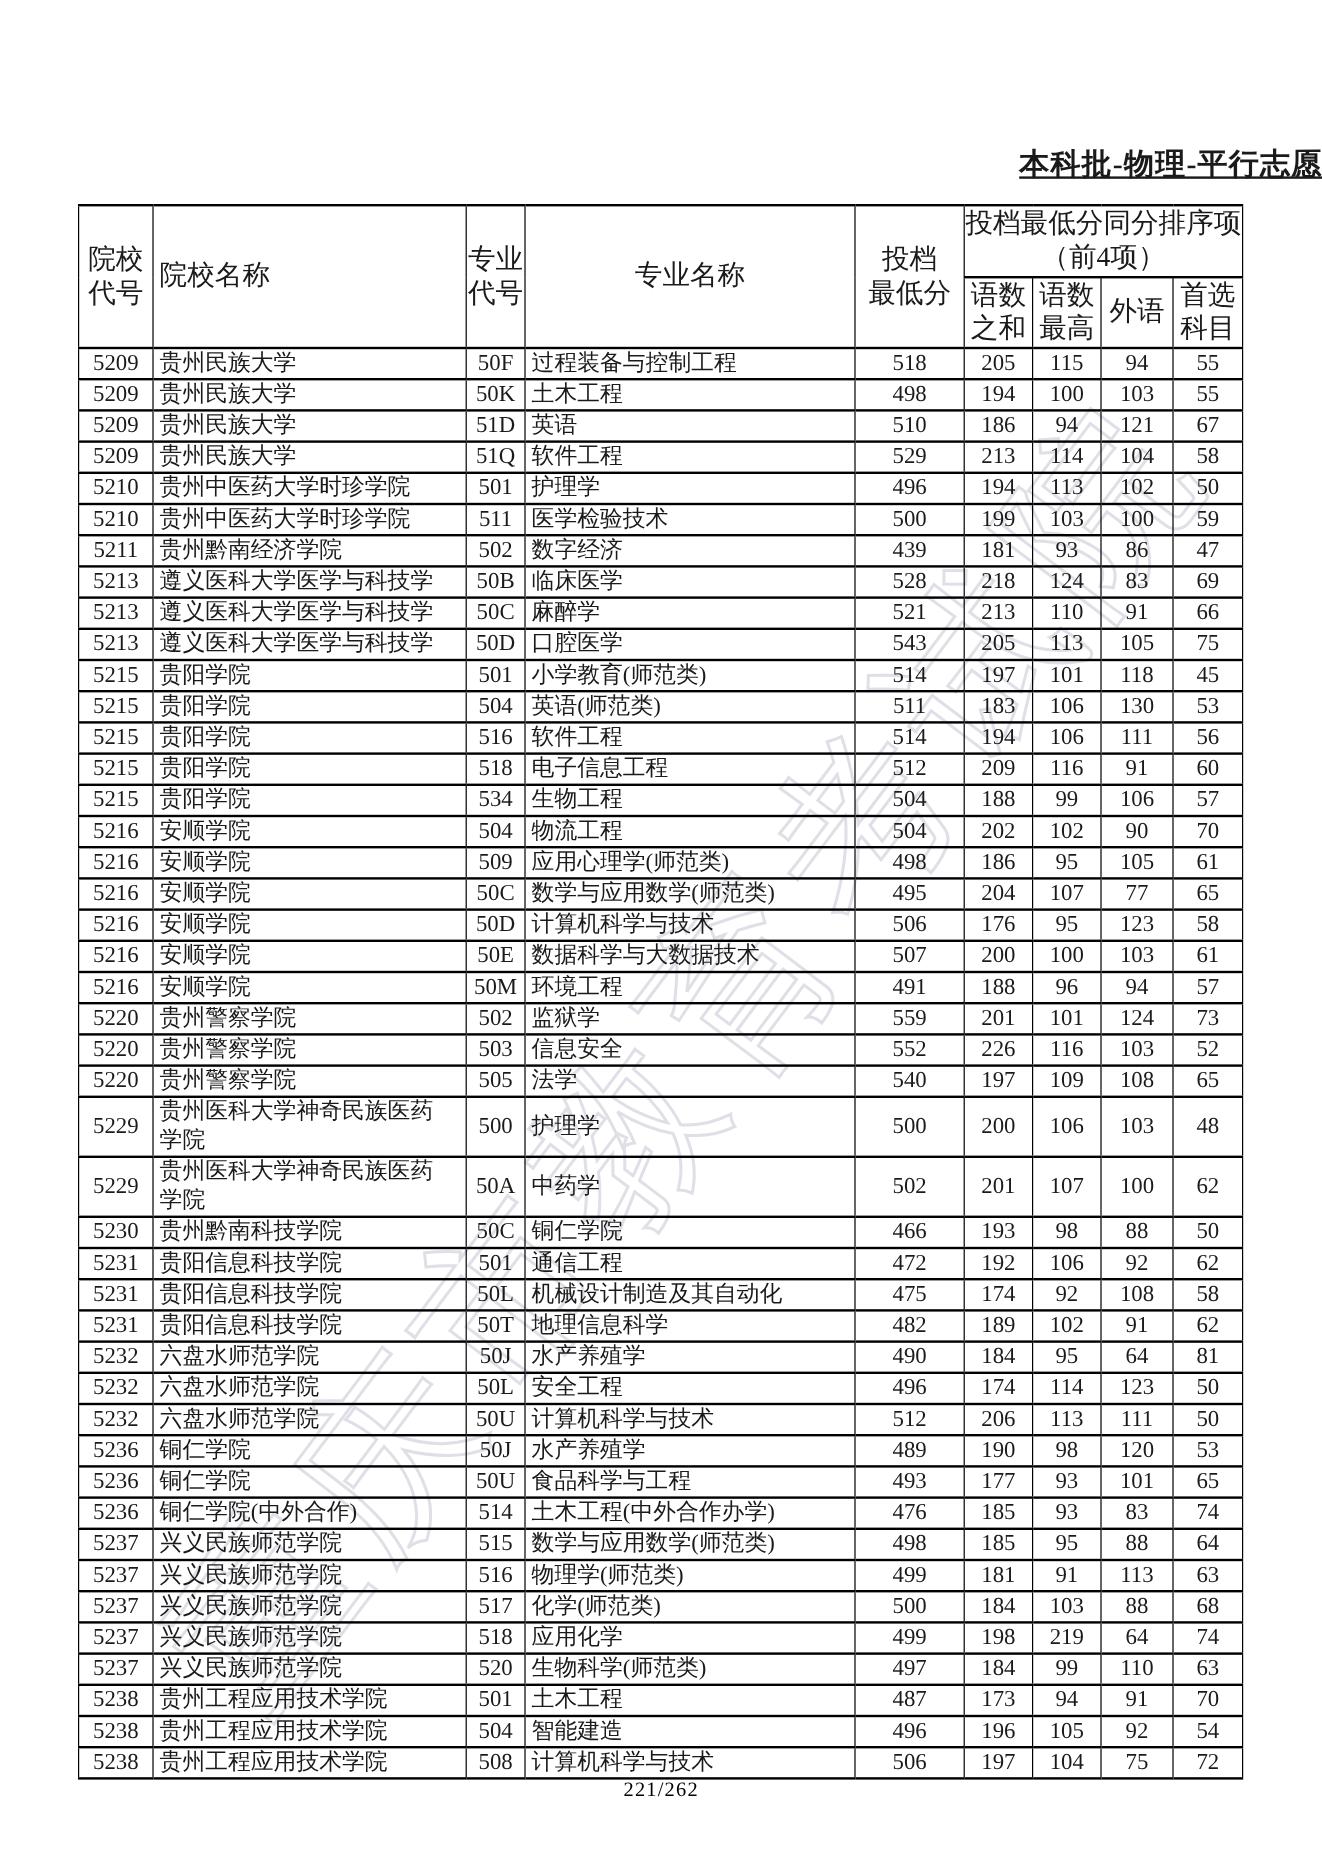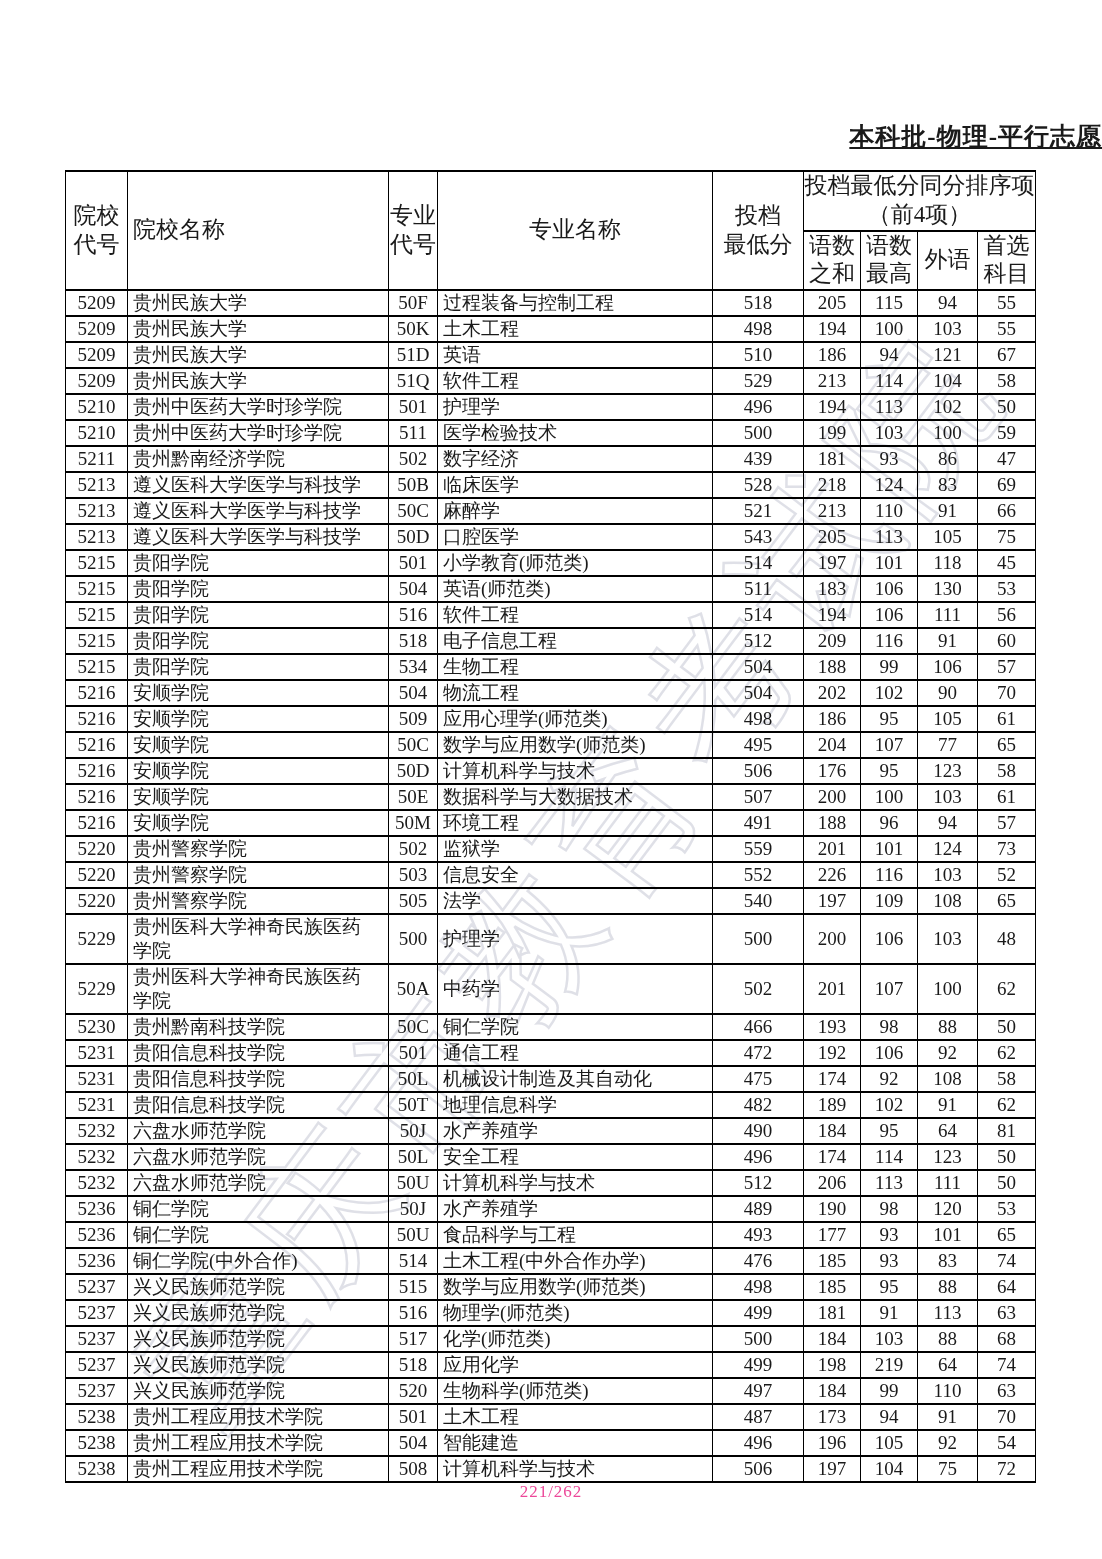--- a/index.html
+++ b/index.html
@@ -83,21 +83,21 @@
     padding: 0 2px;
   }
   .score-table .al { text-align: left; padding-left: 5px; }
   .footer {
     position: absolute;
     top: 1482px;
     left: 0;
     width: 100%;
     text-align: center;
     font-size: 17px;
-    color: #ec4899;
+    color: #000000;
     letter-spacing: 1px;
     z-index: 1;
   }
 </style>
 </head>
 <body>
 
 <div class="page">
   <div class="watermark">重庆市教育考试院</div>
 

